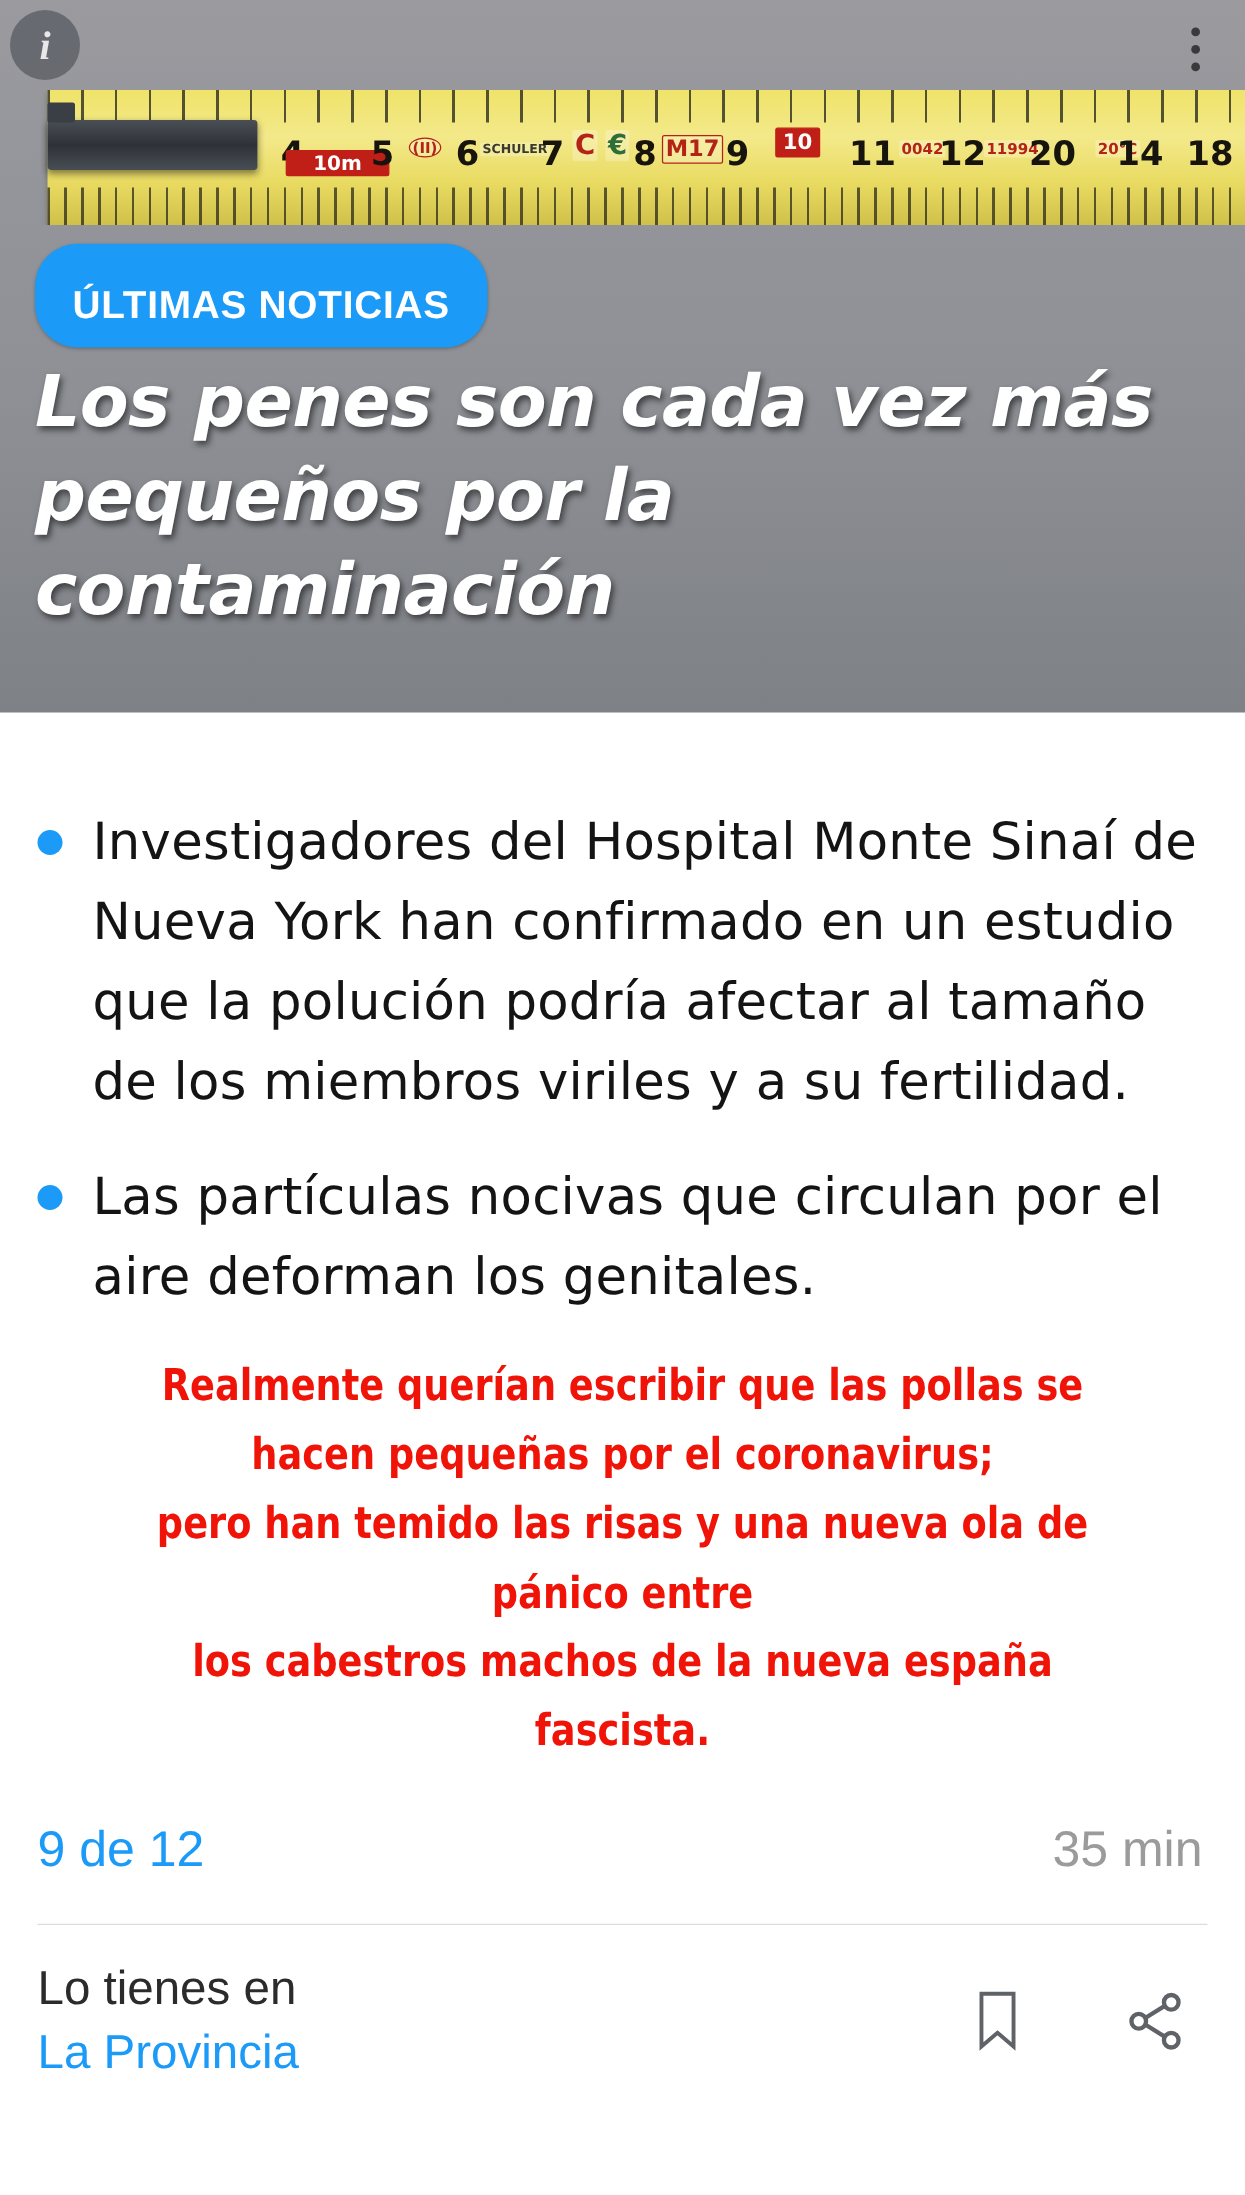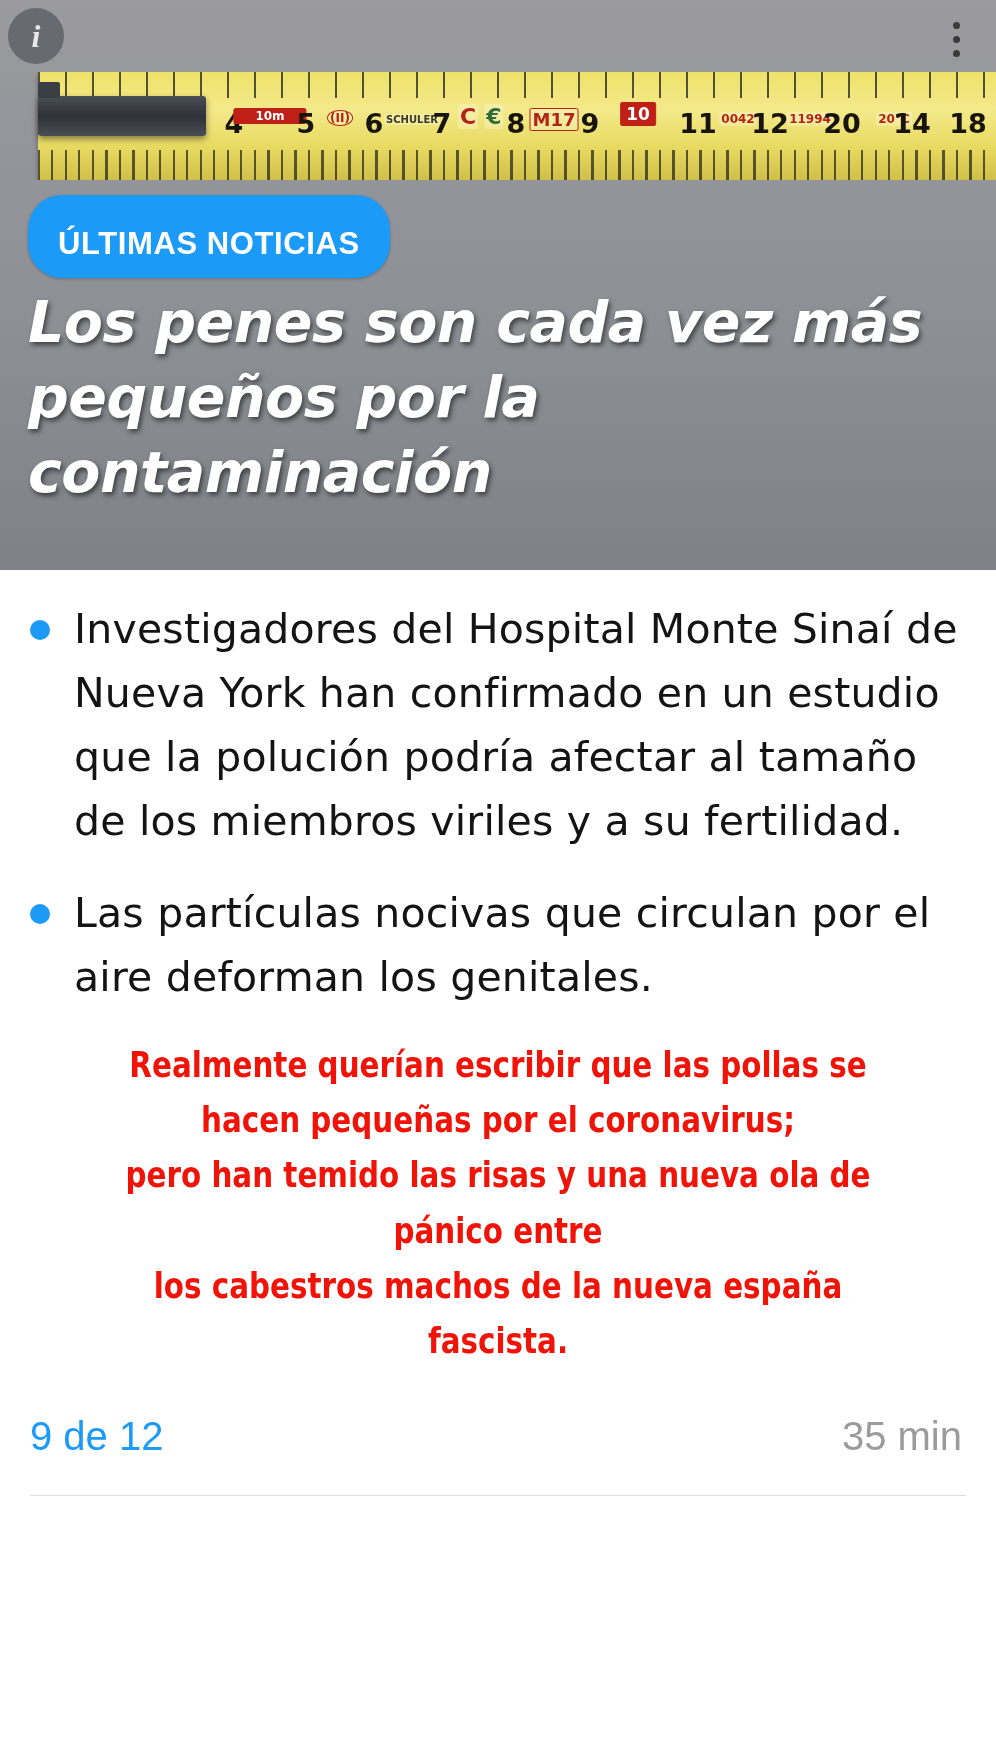--- a/index.html
+++ b/index.html
@@ -191,20 +191,21 @@
     font-style: italic;
   }
 
   
   .content {
     padding: 0 0 0 0;
     background: #ffffff;
   }
   .bullets {
     padding: 28px 34px 0 30px;
+    margin-top: 44px;
   }
   .bullet {
     display: flex;
     align-items: flex-start;
     margin-bottom: 28px;
   }
   .dot {
     flex: 0 0 auto;
     width: 20px;
     height: 20px;
@@ -295,21 +296,21 @@
 <body>
 
 <div class="hero">
 
   <div class="tape-wrap">
     <div class="tape">
       <div class="tape-ticks top"></div>
       <div class="tape-ticks bottom"></div>
       <div class="tape-numbers">
         <span class="n" style="left:196px">4</span>
-        <span class="tape-badge red-fill" style="left:232px;font-size:12px;top:8px;padding:0 21px">10m</span>
+        <span class="tape-badge red-fill" style="left:232px;font-size:16px;top:20px;padding:0 21px">10m</span>
         <span class="n" style="left:268px">5</span>
         <span class="tape-badge" style="left:302px;border-radius:50%;top:10px">(II)</span>
         <span class="n" style="left:336px">6</span>
         <span class="tape-badge" style="left:374px;border:none;color:#3a3a2c;font-size:10px;top:14px">SCHULER</span>
         <span class="n" style="left:404px">7</span>
         <span class="tape-badge" style="left:430px;border:none;color:#b42318;font-size:22px;top:4px">C</span>
         <span class="tape-badge" style="left:456px;border:none;color:#2f6e3a;font-size:22px;top:4px">€</span>
         <span class="n" style="left:478px">8</span>
         <span class="tape-badge" style="left:516px;top:8px;font-size:18px">M17</span>
         <span class="n" style="left:552px">9</span>
@@ -363,13 +364,35 @@
     <div>los cabestros machos de la nueva españa fascista.</div>
   </div>
 
   <div class="meta-row">
     <div class="counter">9 de 12</div>
     <div class="readtime">35 min</div>
   </div>
 
   <div class="divider"></div>
 
+  <div class="footer">
+    <div class="source">
+      <span class="lbl">Lo tienes en</span>
+      <span class="name">La Provincia</span>
+    </div>
+    <div class="actions">
+      <span class="icon-btn">
+        <svg width="44" height="52" viewBox="0 0 24 28" fill="none" stroke="#5f6368" stroke-width="1.7">
+          <path d="M5 2 h14 v23 l-7 -6 -7 6 z"></path>
+        </svg>
+      </span>
+      <span class="icon-btn">
+        <svg width="52" height="52" viewBox="0 0 24 24" fill="none" stroke="#5f6368" stroke-width="1.6">
+          <circle cx="18" cy="5" r="2.7"></circle>
+          <circle cx="6" cy="12" r="2.7"></circle>
+          <circle cx="18" cy="19" r="2.7"></circle>
+          <line x1="8.4" y1="10.8" x2="15.6" y2="6.3"></line>
+          <line x1="8.4" y1="13.2" x2="15.6" y2="17.7"></line>
+        </svg>
+      </span>
+    </div>
+  </div>
 </div>
 
 </body></html>

